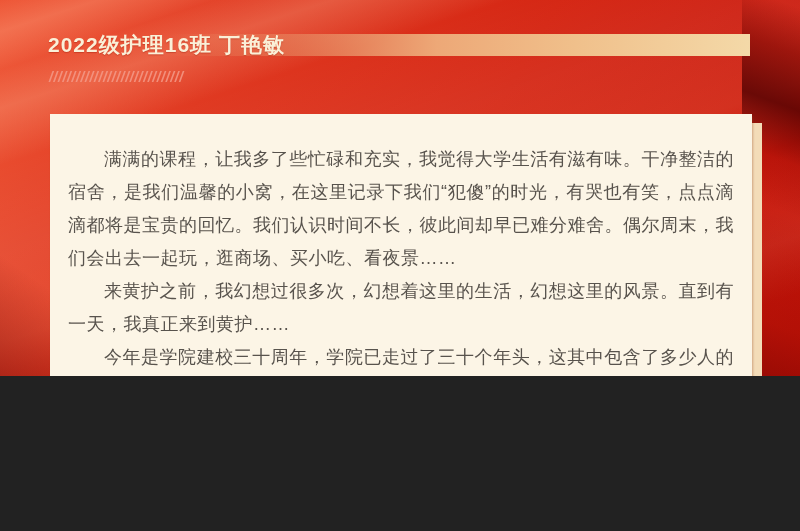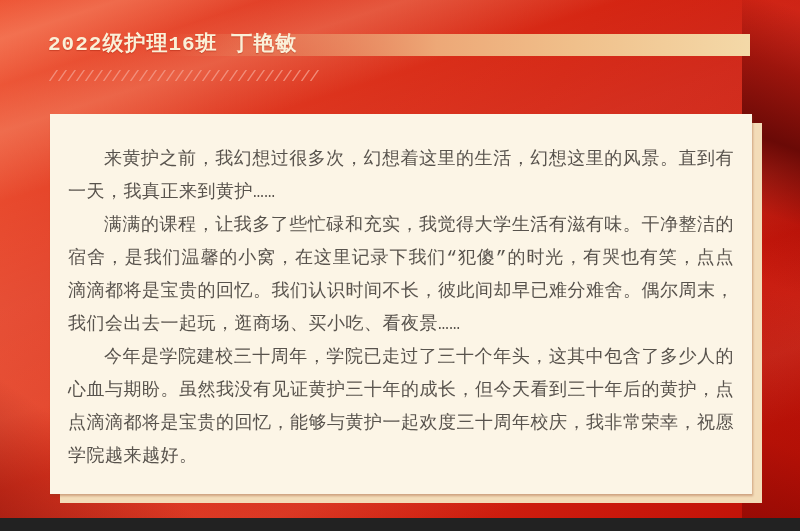--- a/index.html
+++ b/index.html
@@ -1,20 +1,20 @@
 <!DOCTYPE html>
 <html style="--bg-red: #d52613; --bg-red-light: #ee5636; --bg-red-dark: #bf1207; --band-end: #f4d9a8; --title-text: #faf0d8; --slashes-color: #f49a88; --card-bg: #fcf5e6; --card-under: #f3dcb8; --body-text: #58534d;"><head>
 <meta charset="utf-8">
 <style>
   html,body{margin:0;padding:0;background:#222;}
   .page{
     position:relative;
-    width:800px;height:518px;
+    width:800px;height:376px;
     overflow:hidden;
-    font-family:Liberation Mono, monospace;
+    font-family:Liberation Sans, sans-serif;
     background:
       
       linear-gradient(35deg, rgba(110,0,0,0.45) 0%, rgba(110,0,0,0) 13%),
       
       linear-gradient(162deg,
         rgba(255,175,140,0.00) 0%,
         rgba(255,175,140,0.32) 5%,
         rgba(255,175,140,0.05) 11%,
         rgba(255,195,160,0.26) 17%,
         rgba(255,130,95,0.00) 26%,
@@ -90,17 +90,17 @@
 
 <div class="page">
   <div class="bg-right-fold"></div>
 
   <div class="title-band"></div>
   <h1 class="title">2022级护理16班 丁艳敏</h1>
   <div class="slashes">//////////////////////////////</div>
 
   <div class="card-under"></div>
   <div class="card">
+    <p>满满的课程，让我多了些忙碌和充实，我觉得大学生活有滋有味。干净整洁的宿舍，是我们温馨的小窝，在这里记录下我们“犯傻”的时光，有哭也有笑，点点滴滴都将是宝贵的回忆。我们认识时间不长，彼此间却早已难分难舍。偶尔周末，我们会出去一起玩，逛商场、买小吃、看夜景……</p>
     <p>来黄护之前，我幻想过很多次，幻想着这里的生活，幻想这里的风景。直到有一天，我真正来到黄护……</p>
-    <p>满满的课程，让我多了些忙碌和充实，我觉得大学生活有滋有味。干净整洁的宿舍，是我们温馨的小窝，在这里记录下我们“犯傻”的时光，有哭也有笑，点点滴滴都将是宝贵的回忆。我们认识时间不长，彼此间却早已难分难舍。偶尔周末，我们会出去一起玩，逛商场、买小吃、看夜景……</p>
     <p>今年是学院建校三十周年，学院已走过了三十个年头，这其中包含了多少人的心血与期盼。虽然我没有见证黄护三十年的成长，但今天看到三十年后的黄护，点点滴滴都将是宝贵的回忆，能够与黄护一起欢度三十周年校庆，我非常荣幸，祝愿学院越来越好。</p>
   </div>
 </div>
 
 </body></html>

